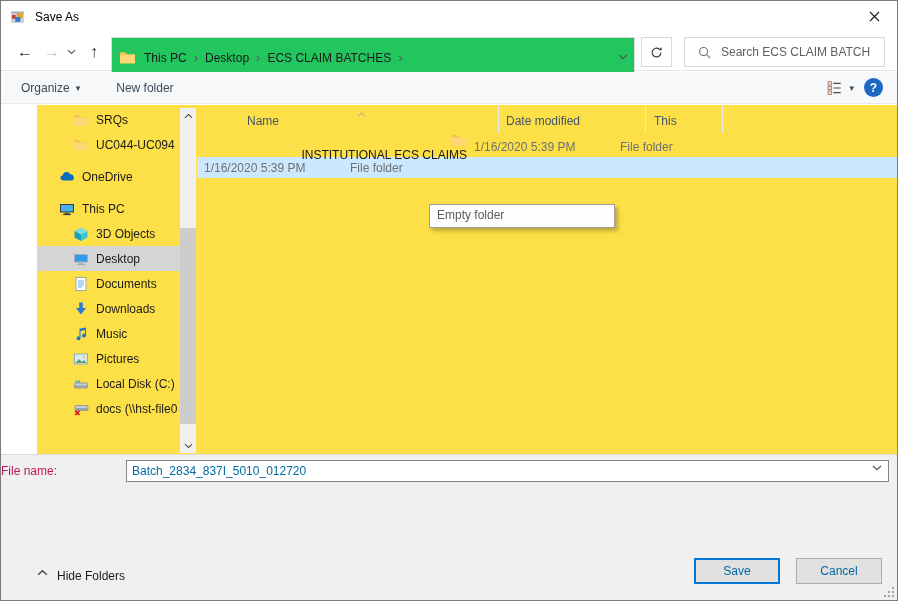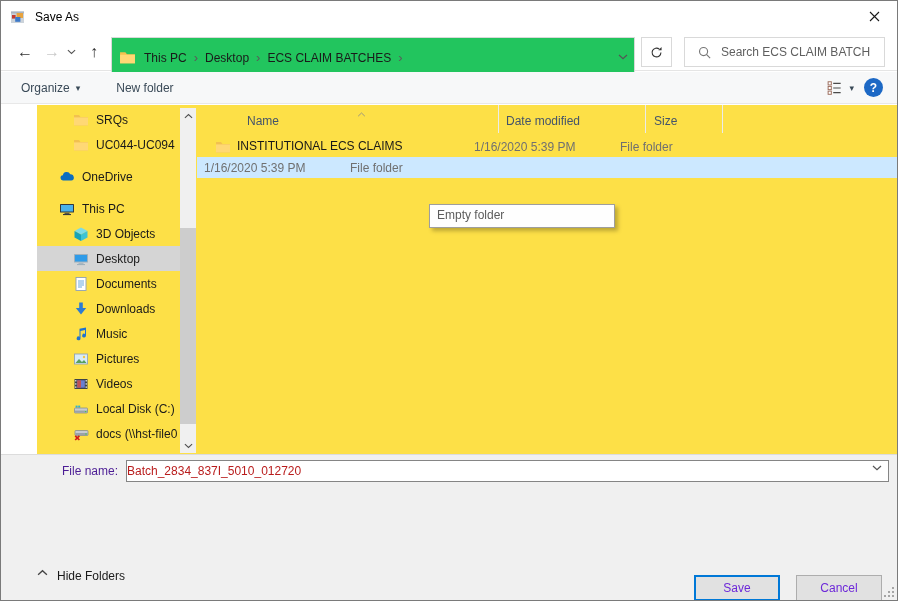--- a/index.html
+++ b/index.html
@@ -75,50 +75,50 @@
   .hcell { padding-top:9px; cursor:pointer; }
   .h-name { width:270px; padding-left:18px; border-right:1px solid #ebebeb; position:relative; }
   .h-date { width:147px; padding-left:7px;  border-right:1px solid #ebebeb; }
   .h-type { width:118px; padding-left:6px;  border-right:1px solid #ebebeb; }
   .h-size { width:77px;  padding-left:8px;  border-right:1px solid #ebebeb; }
   .sort-caret { position:absolute; left:128px; top:1px; color:#8a8a8a; }
 
   .rows { position:absolute; top:31px; left:0; right:0; }
   .frow { display:flex; height:21px; align-items:center; cursor:pointer; }
   .frow.selected { background:var(--hl,#cce8ff); }
-  .c-name { width:270px; padding-left:18px; display:flex; align-items:flex-start; gap:6px;
-            overflow:hidden; white-space:nowrap; }
+  .c-name { width:270px; padding-left:18px; display:flex; align-items:flex-end; 
+            overflow:hidden; white-space:nowrap;flex-direction:column; }
   .c-name .row-label { color:#181818; }
   .c-date { width:147px; padding-left:7px; color:#707070; }
   .c-type { width:118px; padding-left:6px; color:#707070; }
   .c-size { width:77px;  padding-left:8px; color:#707070; }
   .row-foldericon { width:16px; height:16px; flex:0 0 16px; }
 
   .tooltip { position:absolute; left:428px; top:203px; width:186px; background:#fefefe;
              border:1px solid #9e9e9e; box-shadow:3px 3px 4px rgba(0,0,0,.25);
              padding:2px 7px 4px 7px; color:#5c5c5c; line-height:16px; pointer-events:none; z-index:5; }
 
   
   .footer { position:absolute; left:0; right:0; bottom:0; height:146px; background:#f0f0f0;
             border-top:1px solid #dcdcdc; }
   .f-row { position:absolute; left:0; right:8px; height:22px; display:flex; align-items:center; }
   .f-row1 { top:5px; } .f-row2 { top:30px; }
-  .f-label { width:125px; text-align:right; padding-right:8px; color:#4c1d95; }
+  .f-label { width:125px; text-align:left; padding-right:8px; color:#be185d; }
   .f-input { position:relative; flex:1; height:22px; border:1px solid #858585; background:#fff;
              display:flex; align-items:center; }
-  .f-input .val { font-size:12px; color:#b91c1c; }
+  .f-input .val { padding-left:5px; font-size:12px; color:#0369a1; }
   .f-combo { position:relative; flex:1; height:22px; border:1px solid #c0c0c0; background:#e3e3e3;
              display:flex; align-items:center; }
   .combo-chev { position:absolute; right:6px; top:4px; color:#555; }
 
   .hide-folders { position:absolute; left:36px; top:114px; display:flex; 
                   gap:9px; cursor:pointer; color:#1a1a1a; }
-  .btn { position:absolute; top:120px; width:86px; height:26px; background:#e1e1e1;
+  .btn { position:absolute; top:103px; width:86px; height:26px; background:#e1e1e1;
          border:1px solid #adadad; font:12px "Liberation Sans",sans-serif; display:flex;
-         align-items:center; justify-content:center; cursor:pointer; color:#6d28d9; }
+         align-items:center; justify-content:center; cursor:pointer; color:#0369a1; }
   .btn-save { left:693px; border:2px solid var(--accent,#0078d7); }
   .btn-cancel { left:795px; }
   .resize-grip { position:absolute; right:3px; bottom:3px; width:10px; height:10px; }
   .resize-grip i { position:absolute; width:2px; height:2px; background:#a5a5a5; }
   .g1{right:0;bottom:0}.g2{right:4px;bottom:0}.g3{right:8px;bottom:0}.g4{right:0;bottom:4px}.g5{right:4px;bottom:4px}.g6{right:0;bottom:8px}
 
   .chev-svg { display:block; }
 </style>
 </head>
 <body>
@@ -299,36 +299,20 @@
               <rect x="1.5" y="3" width="13" height="10" fill="#d8ecf7" stroke="#93a5b3" stroke-width=".9"></rect>
               <circle cx="11" cy="6" r="1.2" fill="#f4c542"></circle>
               <path d="M2.5 12l3.5-4 3 3 2-2 2.5 3z" fill="#58a05e"></path>
             </svg>
           </span>
           <span class="side-label">Pictures</span>
         </div>
         <div class="side-item ind2">
           <span class="side-icon">
             <svg width="16" height="16" viewBox="0 0 16 16">
-              <rect x="1.5" y="3" width="13" height="10" fill="#3d4349"></rect>
-              <rect x="4.2" y="4.3" width="7.6" height="7.4" fill="#6a7fd0"></rect>
-              <rect x="4.2" y="4.3" width="3.8" height="7.4" fill="#c05555"></rect>
-              <rect x="2.2" y="4" width="1.2" height="1.5" fill="#e9edf0"></rect>
-              <rect x="2.2" y="7.2" width="1.2" height="1.5" fill="#e9edf0"></rect>
-              <rect x="2.2" y="10.4" width="1.2" height="1.5" fill="#e9edf0"></rect>
-              <rect x="12.6" y="4" width="1.2" height="1.5" fill="#e9edf0"></rect>
-              <rect x="12.6" y="7.2" width="1.2" height="1.5" fill="#e9edf0"></rect>
-              <rect x="12.6" y="10.4" width="1.2" height="1.5" fill="#e9edf0"></rect>
-            </svg>
-          </span>
-          <span class="side-label">Videos</span>
-        </div>
-        <div class="side-item ind2">
-          <span class="side-icon">
-            <svg width="16" height="16" viewBox="0 0 16 16">
               <rect x="2.6" y="4.6" width="2" height="2" fill="#28b2d7"></rect>
               <rect x="5.2" y="4.6" width="2" height="2" fill="#28b2d7"></rect>
               <rect x="1.5" y="7" width="13" height="5" rx=".8" fill="#c7ccd1" stroke="#7c858c" stroke-width=".7"></rect>
               <rect x="1.8" y="9.6" width="12.4" height="2.1" fill="#9aa2a9"></rect>
               <circle cx="12.6" cy="10.6" r=".7" fill="#3fd23f"></circle>
             </svg>
           </span>
           <span class="side-label">Local Disk (C:)</span>
         </div>
         <div class="side-item ind2">
@@ -358,21 +342,21 @@
           </svg>
       </span>
     </div>
 
     <div class="filelist">
       <div class="list-header" id="listheader">
           <div class="hcell h-name"><span class="sort-caret"><svg width="9" height="5" viewBox="0 0 10 6">
                 <path d="M1 5l4-3.8L9 5" stroke="#8a8a8a" fill="none" stroke-width="1"></path>
               </svg></span>Name</div>
           <div class="hcell h-date">Date modified</div>
-          <div class="hcell h-size">Size</div>
+          <div class="hcell h-size">This</div>
         </div>
       <div class="rows" id="listrows">
           <div class="frow">
             <div class="c-name">
               <span class="row-foldericon"><svg width="16" height="16" viewBox="0 0 16 16">
                   <path d="M1 3h5l1.5 2H15v8.5H1z" fill="#f2c14e"></path>
                   <path d="M1 5.4h14v8.1H1z" fill="#ffd875"></path>
                 </svg></span>
               <span class="row-label">INSTITUTIONAL ECS CLAIMS</span>
             </div>

